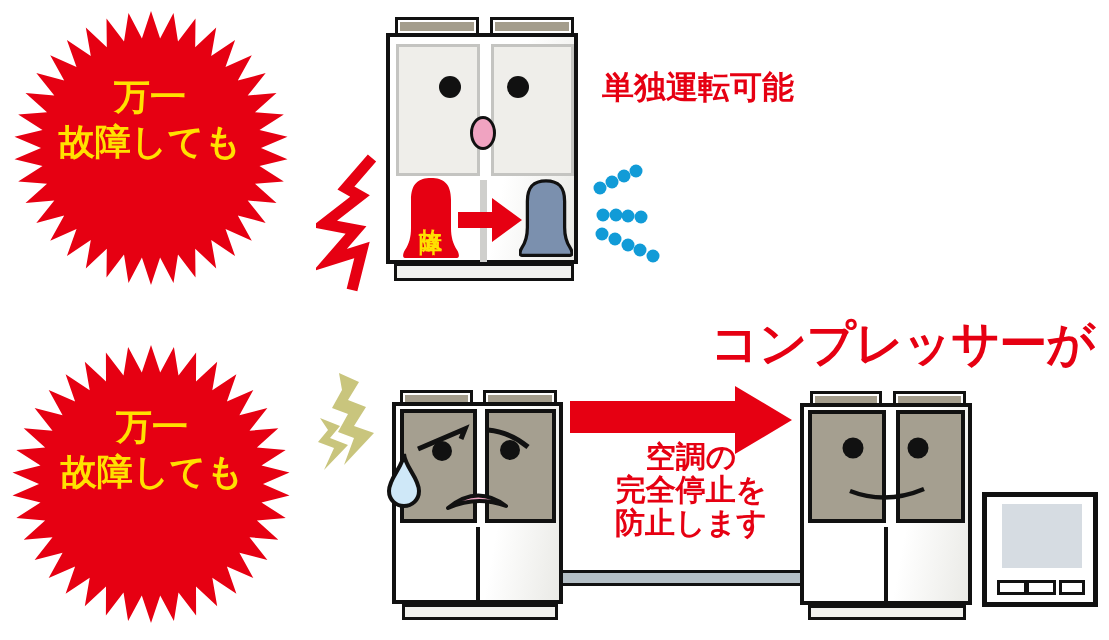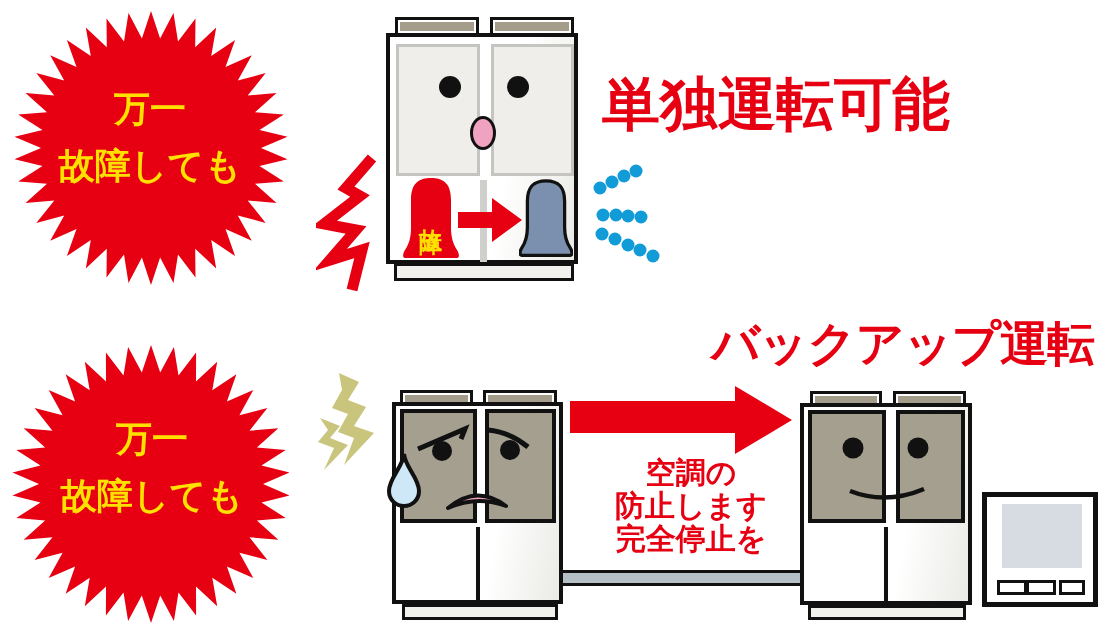--- a/index.html
+++ b/index.html
@@ -13,21 +13,21 @@
   .fill-red{fill:var(--red,#e60012);}
   .stroke-red{stroke:var(--red,#e60012);}
   .fill-air{fill:var(--air-blue,#119bd7);}
   .fill-lightning{fill:var(--lightning,#c9c57d);}
   .fill-tear{fill:var(--tear-blue,#cfe8f8);stroke:#111;stroke-width:4;}
   .fill-pink{fill:var(--mouth-pink,#f0a3c1);stroke:#111;}
   .fill-bluecomp{fill:var(--compressor-blue,#7b90ae);stroke:#111;stroke-width:3.5;}
 
   
   .badge-text{text-align:center;color:var(--yellow,#ffe100);font-weight:900;}
-  .bl{white-space:nowrap;margin-top:12px;}
+  .bl{white-space:nowrap;}
   .bl-lg{font-size:36px;line-height:45px;}
   .bl-sm{font-size:26px;line-height:43px;}
 
   
   .vent{background:var(--vent,#a49d8c);border:3px solid #111;box-shadow:inset 0 0 0 2px #fff;box-sizing:border-box;}
   .unit-body{background:linear-gradient(100deg,#fff 62%,#eaeae6 100%);border:4px solid #111;box-sizing:border-box;}
   .unit-base{background:#f1f1ee;border:3px solid #111;box-sizing:border-box;}
   .panel-light{background:#efeeea;border:3px solid #c4c4c1;box-sizing:border-box;}
   .panel-khaki{background:var(--panel-khaki,#a59f90);border:4px solid #111;box-sizing:border-box;}
   .eye{width:22px;height:22px;border-radius:50%;background:#111;}
@@ -35,23 +35,23 @@
   .vdiv-light{width:7px;background:#cfcfcc;}
   .vdiv-dark{width:4px;background:#111;}
   .fail-label{
     color:var(--yellow,#ffe100);font-weight:900;font-size:23px;line-height:26px;
     writing-mode:vertical-rl;text-orientation:upright;letter-spacing:2px;
     display:flex;align-items:center;justify-content:center;
   }
 
   
   .title-red{color:var(--red,#e60012);font-weight:900;white-space:nowrap;}
-  .top-title{font-size:58px;letter-spacing:0px;}
+  .top-title{font-size:32px;letter-spacing:0px;}
   .bottom-title{font-size:48px;text-align:center;letter-spacing:-1px;}
-  .arrow-caption{color:var(--red,#e60012);font-weight:800;font-size:30px;line-height:33px;text-align:center;margin-top:16px;}
+  .arrow-caption{color:var(--red,#e60012);font-weight:800;font-size:30px;line-height:33px;text-align:center;}
 
   
   .pipe{background:var(--pipe-gray,#b4bfc6);border:3px solid #111;box-sizing:border-box;}
   .remote{background:#fff;border:5px solid #111;box-sizing:border-box;}
   .rc-screen{background:var(--screen-gray,#d6dce2);}
   .rc-btn{background:#111;}
   .rc-btn::after{content:"";position:absolute;left:3px;right:3px;top:3px;bottom:3px;background:#fff;}
 </style>
 </head>
 <body>
@@ -145,24 +145,24 @@
     <path class="fill-tear" d="M20,4 C19,17 5,28 5,41 C5,50 12,56 20,56 C28,56 35,50 35,41 C35,28 21,17 20,4 Z"></path>
   </svg>
   <div class="abs vdiv-dark" style="left:476px;top:527px;height:75px"></div>
   <div class="abs unit-base" style="left:402px;top:604px;width:156px;height:16px"></div>
 
   <svg class="abs" style="left:570px;top:384px" width="224" height="74">
     <polygon class="fill-red" points="0,17 165,17 165,2 222,36 165,70 165,49 0,49"></polygon>
   </svg>
   <div class="abs arrow-caption" style="left:596px;top:440px;width:190px">
     <div>空調の</div>
+    <div>完全停止を</div>
     <div>防止します</div>
-    <div>完全停止を</div>
   </div>
-  <div class="abs title-red bottom-title" style="left:700px;top:312px;width:405px">バックアップ運転</div>
+  <div class="abs title-red bottom-title" style="left:700px;top:312px;width:405px">コンプレッサーが</div>
 
   <div class="abs vent" style="left:810px;top:391px;width:72px;height:18px"></div>
   <div class="abs vent" style="left:893px;top:391px;width:73px;height:18px"></div>
   <div class="abs unit-body" style="left:800px;top:403px;width:172px;height:202px"></div>
   <div class="abs panel-khaki" style="left:808px;top:410px;width:78px;height:113px"></div>
   <div class="abs panel-khaki" style="left:896px;top:410px;width:69px;height:113px"></div>
   <svg class="abs" style="left:800px;top:403px" width="172" height="130" viewBox="0 0 172 130">
     <circle cx="53" cy="45" r="10.5" fill="#111"></circle>
     <circle cx="118" cy="45" r="10.5" fill="#111"></circle>
     <path d="M50,88 Q86,102 124,86" fill="none" stroke="#111" stroke-width="4.5"></path>

